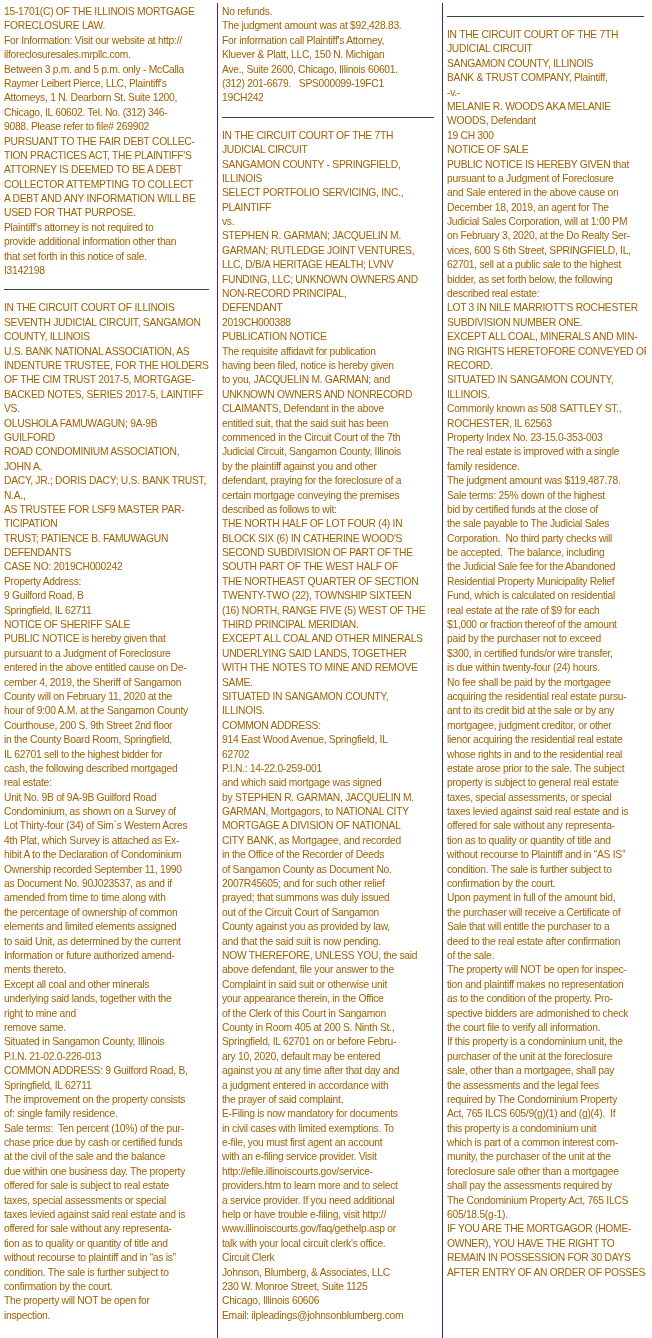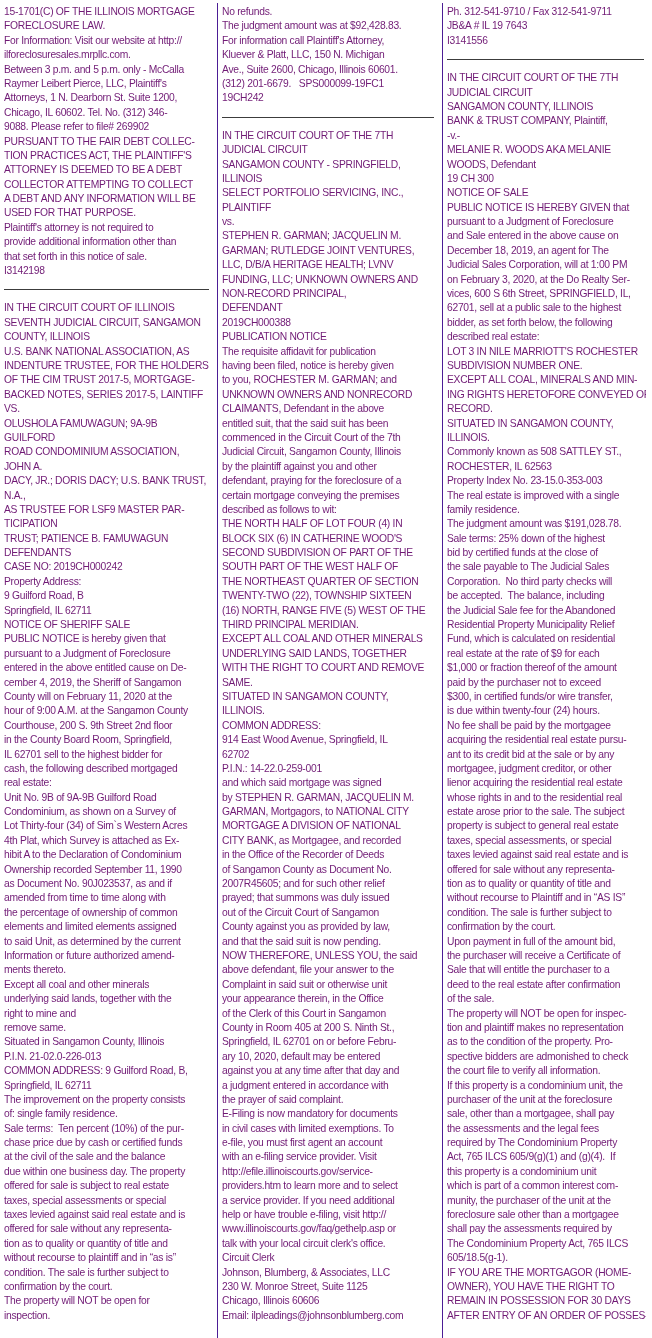--- a/index.html
+++ b/index.html
@@ -10,21 +10,21 @@
   .page {
     width: 652px;
     height: 1338px;
     box-sizing: border-box;
     background: #ffffff;
     display: grid;
     grid-template-columns: 217px 225px 210px;
     padding-top: 3px;
     overflow: hidden;
     font-family: "Liberation Sans", "DejaVu Sans", sans-serif;
-    color: #701a75;
+    color: #a16207;
   }
   .col {
     box-sizing: border-box;
     padding: 2px 6px 0 4px;
     overflow: hidden;
   }
   .col.divided {
     border-left: 1px solid #4c1d95;
     padding-left: 4px;
   }
@@ -167,41 +167,41 @@
         <div class="line">STEPHEN R. GARMAN; JACQUELIN M.</div>
         <div class="line">GARMAN; RUTLEDGE JOINT VENTURES,</div>
         <div class="line">LLC, D/B/A HERITAGE HEALTH; LVNV</div>
         <div class="line">FUNDING, LLC; UNKNOWN OWNERS AND</div>
         <div class="line">NON-RECORD PRINCIPAL,</div>
         <div class="line">DEFENDANT</div>
         <div class="line">2019CH000388</div>
         <div class="line">PUBLICATION NOTICE</div>
         <div class="line">The requisite affidavit for publication</div>
         <div class="line">having been filed, notice is hereby given</div>
-        <div class="line">to you, ROCHESTER M. GARMAN; and</div>
+        <div class="line">to you, JACQUELIN M. GARMAN; and</div>
         <div class="line">UNKNOWN OWNERS AND NONRECORD</div>
         <div class="line">CLAIMANTS, Defendant in the above</div>
         <div class="line">entitled suit, that the said suit has been</div>
         <div class="line">commenced in the Circuit Court of the 7th</div>
         <div class="line">Judicial Circuit, Sangamon County, Illinois</div>
         <div class="line">by the plaintiff against you and other</div>
         <div class="line">defendant, praying for the foreclosure of a</div>
         <div class="line">certain mortgage conveying the premises</div>
         <div class="line">described as follows to wit:</div>
         <div class="line">THE NORTH HALF OF LOT FOUR (4) IN</div>
         <div class="line">BLOCK SIX (6) IN CATHERINE WOOD'S</div>
         <div class="line">SECOND SUBDIVISION OF PART OF THE</div>
         <div class="line">SOUTH PART OF THE WEST HALF OF</div>
         <div class="line">THE NORTHEAST QUARTER OF SECTION</div>
         <div class="line">TWENTY-TWO (22), TOWNSHIP SIXTEEN</div>
         <div class="line">(16) NORTH, RANGE FIVE (5) WEST OF THE</div>
         <div class="line">THIRD PRINCIPAL MERIDIAN.</div>
         <div class="line">EXCEPT ALL COAL AND OTHER MINERALS</div>
         <div class="line">UNDERLYING SAID LANDS, TOGETHER</div>
-        <div class="line">WITH THE RIGHT TO COURT AND REMOVE</div>
+        <div class="line">WITH THE NOTES TO MINE AND REMOVE</div>
         <div class="line">SAME.</div>
         <div class="line">SITUATED IN SANGAMON COUNTY,</div>
         <div class="line">ILLINOIS.</div>
         <div class="line">COMMON ADDRESS:</div>
         <div class="line">914 East Wood Avenue, Springfield, IL</div>
         <div class="line">62702</div>
         <div class="line">P.I.N.: 14-22.0-259-001</div>
         <div class="line">and which said mortgage was signed</div>
         <div class="line">by STEPHEN R. GARMAN, JACQUELIN M.</div>
         <div class="line">GARMAN, Mortgagors, to NATIONAL CITY</div>
@@ -236,25 +236,20 @@
         <div class="line">www.illinoiscourts.gov/faq/gethelp.asp or</div>
         <div class="line">talk with your local circuit clerk's office.</div>
         <div class="line">Circuit Clerk</div>
         <div class="line">Johnson, Blumberg, &amp; Associates, LLC</div>
         <div class="line">230 W. Monroe Street, Suite 1125</div>
         <div class="line">Chicago, Illinois 60606</div>
         <div class="line">Email: ilpleadings@johnsonblumberg.com</div>
       </div>
     </section>
   <section class="col divided">
-      <div class="segment">
-        <div class="line">Ph. 312-541-9710 / Fax 312-541-9711</div>
-        <div class="line">JB&amp;A # IL 19 7643</div>
-        <div class="line">I3141556</div>
-      </div>
       <div class="rule"></div>
       <div class="segment">
         <div class="line">IN THE CIRCUIT COURT OF THE 7TH</div>
         <div class="line">JUDICIAL CIRCUIT</div>
         <div class="line">SANGAMON COUNTY, ILLINOIS</div>
         <div class="line">BANK &amp; TRUST COMPANY, Plaintiff,</div>
         <div class="line">-v.-</div>
         <div class="line">MELANIE R. WOODS AKA MELANIE</div>
         <div class="line">WOODS, Defendant</div>
         <div class="line">19 CH 300</div>
@@ -274,21 +269,21 @@
         <div class="line">EXCEPT ALL COAL, MINERALS AND MIN-</div>
         <div class="line">ING RIGHTS HERETOFORE CONVEYED OF</div>
         <div class="line">RECORD.</div>
         <div class="line">SITUATED IN SANGAMON COUNTY,</div>
         <div class="line">ILLINOIS.</div>
         <div class="line">Commonly known as 508 SATTLEY ST.,</div>
         <div class="line">ROCHESTER, IL 62563</div>
         <div class="line">Property Index No. 23-15.0-353-003</div>
         <div class="line">The real estate is improved with a single</div>
         <div class="line">family residence.</div>
-        <div class="line">The judgment amount was $191,028.78.</div>
+        <div class="line">The judgment amount was $119,487.78.</div>
         <div class="line">Sale terms: 25% down of the highest</div>
         <div class="line">bid by certified funds at the close of</div>
         <div class="line">the sale payable to The Judicial Sales</div>
         <div class="line">Corporation.  No third party checks will</div>
         <div class="line">be accepted.  The balance, including</div>
         <div class="line">the Judicial Sale fee for the Abandoned</div>
         <div class="line">Residential Property Municipality Relief</div>
         <div class="line">Fund, which is calculated on residential</div>
         <div class="line">real estate at the rate of $9 for each</div>
         <div class="line">$1,000 or fraction thereof of the amount</div>

